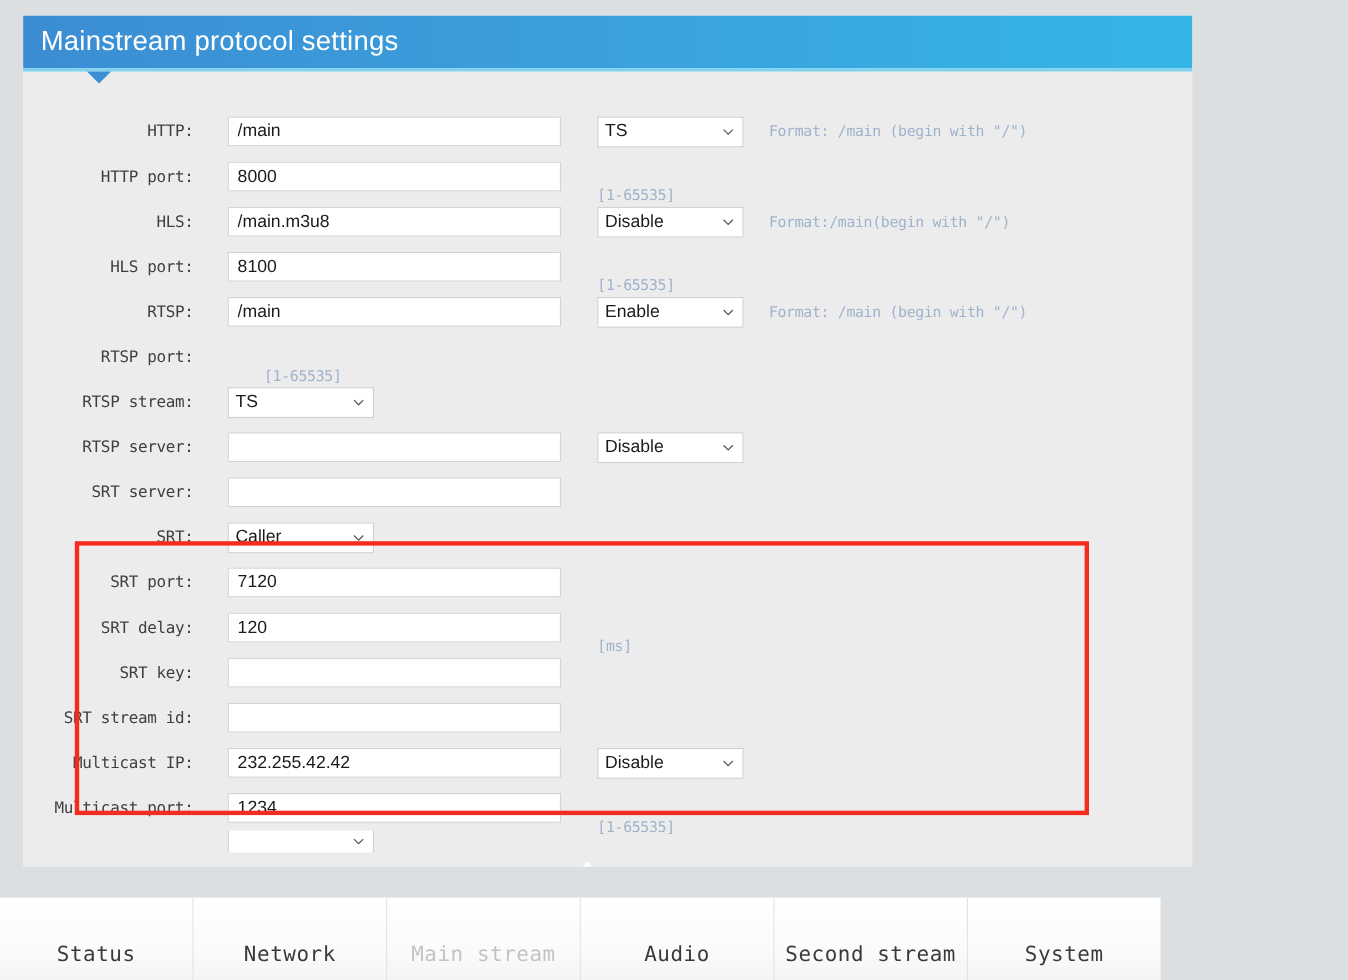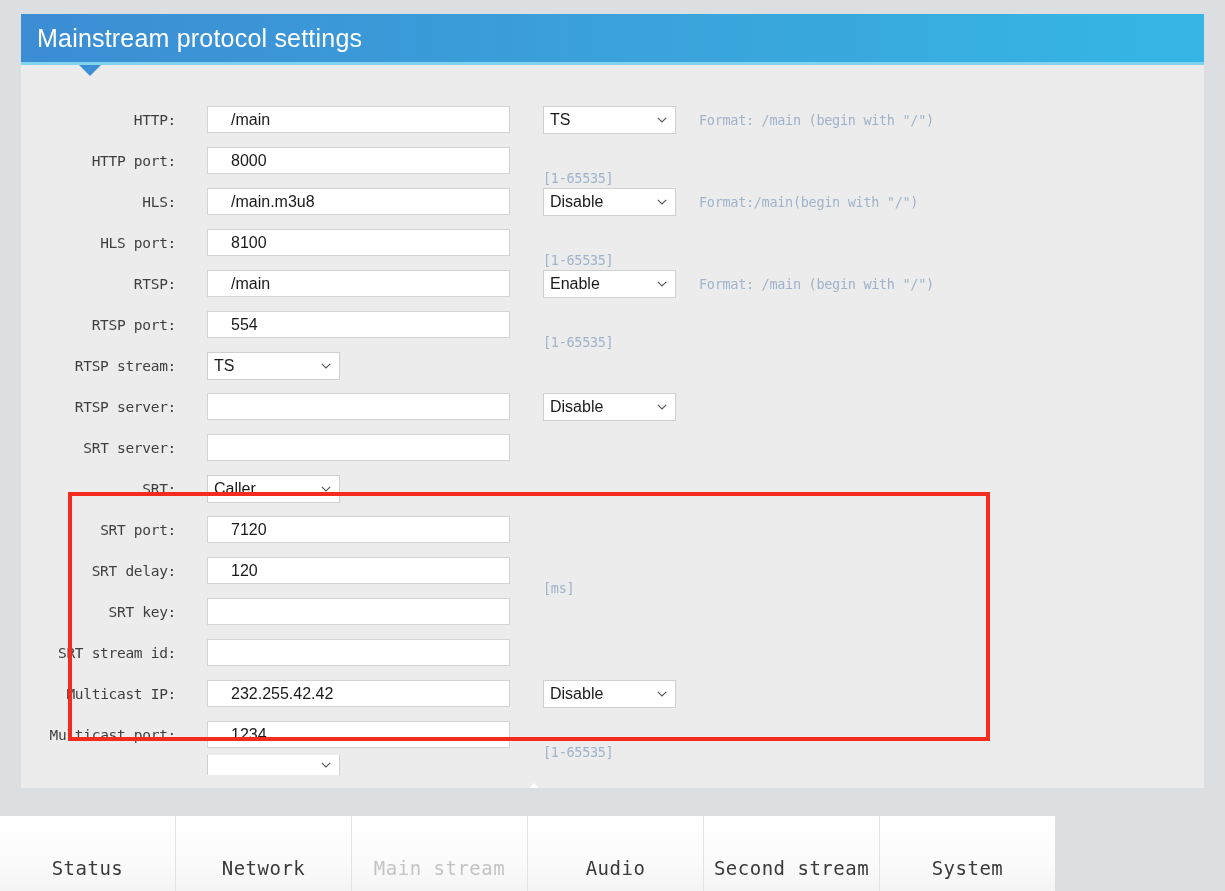--- a/index.html
+++ b/index.html
@@ -13,21 +13,21 @@
     overflow: hidden;
     font-family: "Liberation Sans", sans-serif;
     position: relative;
   }
 
   
   #panel {
     position: absolute;
     left: 21px;
     top: 14px;
-    width: 1183px;
+    width: 1063px;
     height: 774px;
     background: #ececec;
     overflow: hidden;
   }
 
   
   #header {
     position: relative;
     height: 48px;
     background: linear-gradient(to right, #3c8dd3 0%, #3aa3dd 55%, #35b6e6 100%);
@@ -86,21 +86,21 @@
 
   .txt {
     width: 303px;
     height: 27px;
     box-sizing: border-box;
     border: 1px solid #d3d3d3;
     background: #ffffff;
     font-family: "Liberation Sans", sans-serif;
     font-size: 16px;
     color: #1a1a1a;
-    padding: 0 23px;
+    padding: 0 8px;
     outline: none;
     border-radius: 0;
   }
 
   .sel {
     height: 28px;
     box-sizing: border-box;
     border: 1px solid #cfcfcf;
     background: #ffffff;
     font-family: "Liberation Sans", sans-serif;
@@ -260,21 +260,20 @@
           <span class="sel-wrap after">
             <select class="sel sel-wide"><option>Enable</option></select>
             <svg class="chev" viewBox="0 0 10 6">
               <polyline points="0.8,0.8 5,5 9.2,0.8" fill="none" stroke="#555" stroke-width="1.1"></polyline>
             </svg>
           </span>
           <div class="hint hint-next">Format: /main (begin with "/")</div>
         </div>
         <div class="row">
           <div class="lbl">RTSP port:</div>
-          <input class="txt" type="text" value="554" style="">
           <div class="hint hint-after">[1-65535]</div>
         </div>
         <div class="row">
           <div class="lbl">RTSP stream:</div>
           <span class="sel-wrap inplace"><select class="sel sel-narrow"><option>TS</option></select><svg class="chev" viewBox="0 0 10 6">
               <polyline points="0.8,0.8 5,5 9.2,0.8" fill="none" stroke="#555" stroke-width="1.1"></polyline>
             </svg></span>
         </div>
         <div class="row">
           <div class="lbl">RTSP server:</div>

